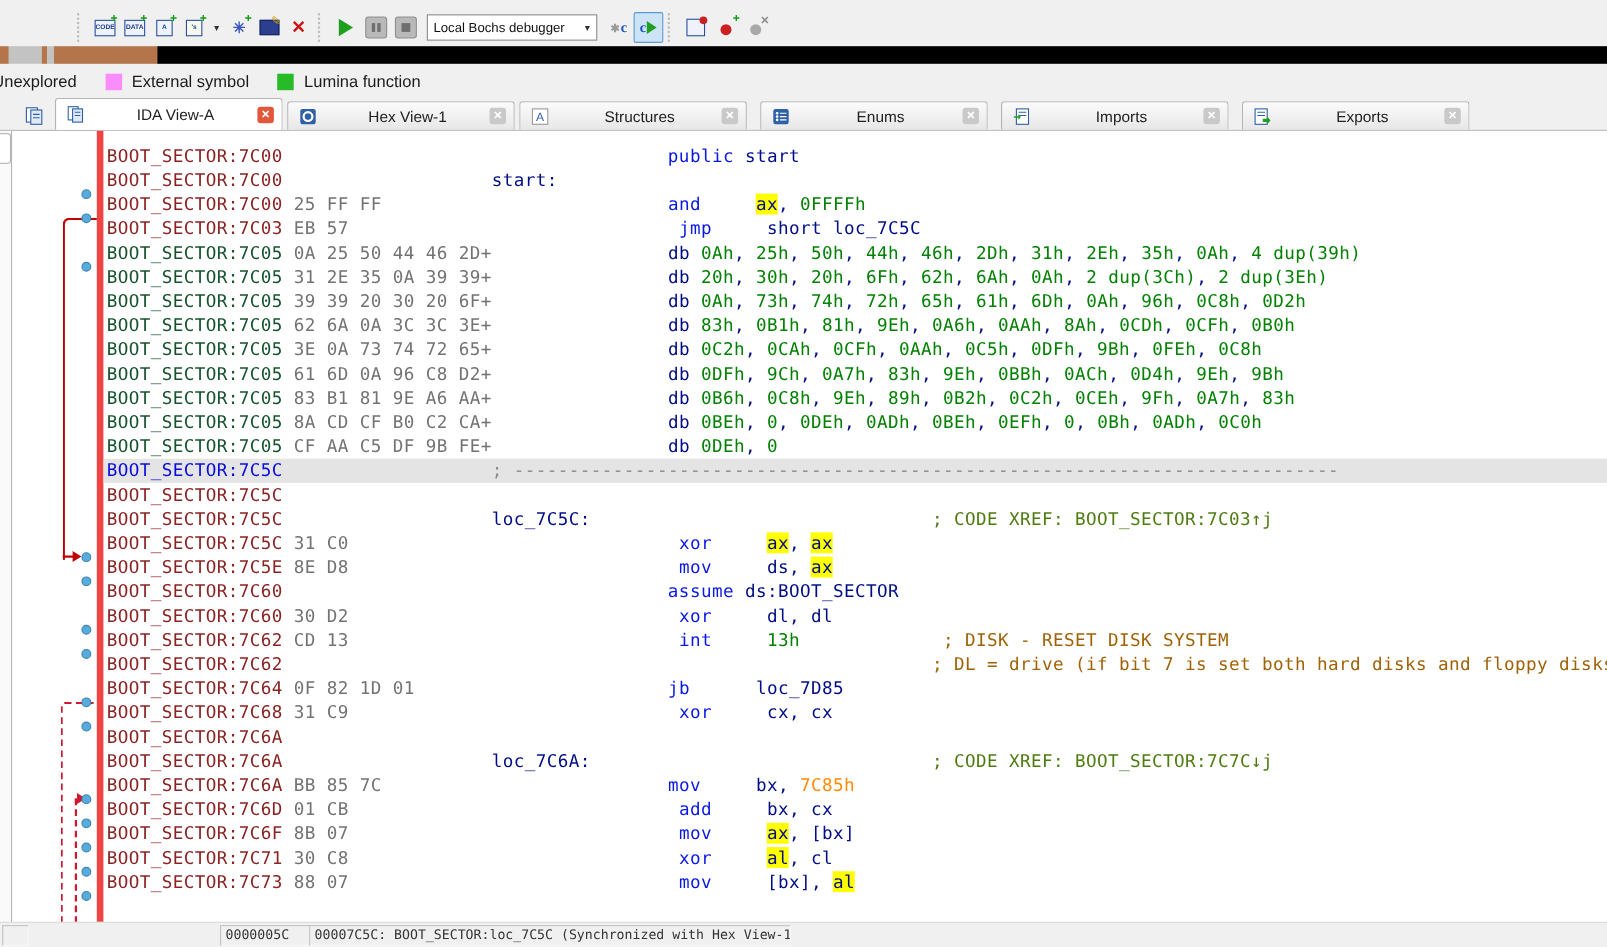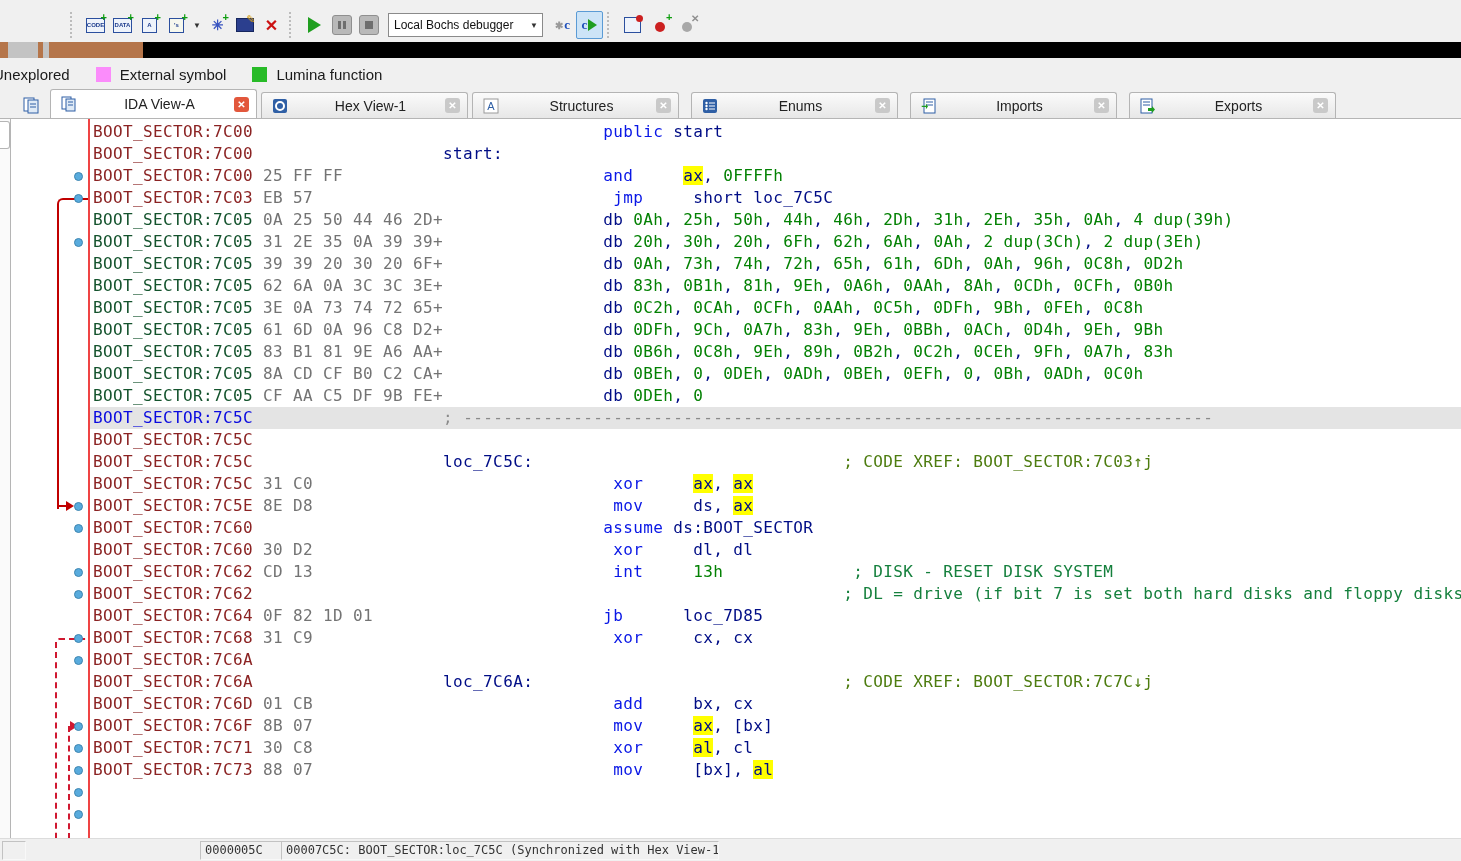--- a/index.html
+++ b/index.html
@@ -62,28 +62,28 @@
   .tab.active .tclose{background:#e2573c;}
   .tab.gap{margin-left:8px;}
   
   .main{position:absolute;left:0;top:118px;width:1461px;height:720px;background:#fff;
         border-top:1px solid #b5b5b5;}
   .leftstrip{position:absolute;left:0;top:0;bottom:0;width:10px;background:#fafafa;border-right:1px solid #b5b5b5;}
   .leftnotch{position:absolute;left:0;top:2px;width:9px;height:26px;background:#fff;
         border:1px solid #b5b5b5;border-left:none;border-radius:0 3px 3px 0;}
   .marginlayer{position:absolute;left:0;top:0;bottom:0;width:89px;}
   .listing{position:absolute;left:88px;top:0;right:0;bottom:0;background:#fff;
-        border-left:2px solid #ef4444;overflow:hidden;padding-top:2px;}
+        border-left:6px solid #ef4444;overflow:hidden;padding-top:12px;}
   .lrow{white-space:pre;height:22px;line-height:22px;padding-left:3px;
         font-family:"DejaVu Sans Mono",monospace;font-size:16px;letter-spacing:0.37px;}
   .lrow.sel{background:#e4e4e4;}
   .sg-ar{color:#8b2323;} .sg-ag{color:#14532d;} .sg-ab{color:#0a0adf;}
   .sg-b{color:#737373;}  .sg-m{color:#0a18e6;}  .sg-r{color:#000d86;}
   .sg-n{color:#038103;}  .sg-x{color:#4d7c0f;}  .sg-o{color:#ff8c00;}
-  .sg-c{color:#15803d;margin-top:28px;}  .sg-s{color:#8a8a8a;}  .sg-t{color:#000;}
+  .sg-c{color:#a16207;margin-top:28px;}  .sg-s{color:#8a8a8a;}  .sg-t{color:#000;}
   .sg-h{background:#ffff00;color:#000d86;}
   .bdot{position:absolute;width:9px;height:9px;border-radius:50%;left:74px;
         background:#58abdd;border:1px solid #3d85b0;box-sizing:border-box;}
   .arr-solid-main{position:absolute;left:57px;top:79px;width:30px;height:309px;
         border-left:2px solid #c00000;border-top:2px solid #c00000;border-top-left-radius:6px;}
   .arr-solid-bot{position:absolute;left:57px;top:386px;width:10px;border-top:2px solid #c00000;}
   .arr-head{position:absolute;width:0;height:0;border-left:8px solid #c00000;
         border-top:5px solid transparent;border-bottom:5px solid transparent;}
   .arr-head.dash{border-left-color:#d01830;}
   .arr-dash-outer{position:absolute;left:55px;top:519px;width:31px;height:199px;
@@ -336,20 +336,21 @@
         <div class="lrow"><span class="sg-ar">BOOT_SECTOR:7C5C</span><span class="sg-t"> </span><span class="sg-b">31 C0</span><span class="sg-t">                              </span><span class="sg-m">xor</span><span class="sg-t">     </span><span class="sg-h">ax</span><span class="sg-r">, </span><span class="sg-h">ax</span></div>
         <div class="lrow"><span class="sg-ar">BOOT_SECTOR:7C5E</span><span class="sg-t"> </span><span class="sg-b">8E D8</span><span class="sg-t">                              </span><span class="sg-m">mov</span><span class="sg-t">     </span><span class="sg-r">ds, </span><span class="sg-h">ax</span></div>
         <div class="lrow"><span class="sg-ar">BOOT_SECTOR:7C60</span><span class="sg-t">                                   </span><span class="sg-m">assume</span><span class="sg-t"> </span><span class="sg-r">ds:BOOT_SECTOR</span></div>
         <div class="lrow"><span class="sg-ar">BOOT_SECTOR:7C60</span><span class="sg-t"> </span><span class="sg-b">30 D2</span><span class="sg-t">                              </span><span class="sg-m">xor</span><span class="sg-t">     </span><span class="sg-r">dl, dl</span></div>
         <div class="lrow"><span class="sg-ar">BOOT_SECTOR:7C62</span><span class="sg-t"> </span><span class="sg-b">CD 13</span><span class="sg-t">                              </span><span class="sg-m">int</span><span class="sg-t">     </span><span class="sg-n">13h</span><span class="sg-t">             </span><span class="sg-c">; DISK - RESET DISK SYSTEM</span></div>
         <div class="lrow"><span class="sg-ar">BOOT_SECTOR:7C62</span><span class="sg-t">                                                           </span><span class="sg-c">; DL = drive (if bit 7 is set both hard disks and floppy disks</span></div>
         <div class="lrow"><span class="sg-ar">BOOT_SECTOR:7C64</span><span class="sg-t"> </span><span class="sg-b">0F 82 1D 01</span><span class="sg-t">                       </span><span class="sg-m">jb</span><span class="sg-t">      </span><span class="sg-r">loc_7D85</span></div>
         <div class="lrow"><span class="sg-ar">BOOT_SECTOR:7C68</span><span class="sg-t"> </span><span class="sg-b">31 C9</span><span class="sg-t">                              </span><span class="sg-m">xor</span><span class="sg-t">     </span><span class="sg-r">cx, cx</span></div>
         <div class="lrow"><span class="sg-ar">BOOT_SECTOR:7C6A</span></div>
         <div class="lrow"><span class="sg-ar">BOOT_SECTOR:7C6A</span><span class="sg-t">                   </span><span class="sg-r">loc_7C6A:</span><span class="sg-t">                               </span><span class="sg-x">; CODE XREF: BOOT_SECTOR:7C7C↓j</span></div>
+        <div class="lrow"><span class="sg-ar">BOOT_SECTOR:7C6A</span><span class="sg-t"> </span><span class="sg-b">BB 85 7C</span><span class="sg-t">                          </span><span class="sg-m">mov</span><span class="sg-t">     </span><span class="sg-r">bx, </span><span class="sg-o">7C85h</span></div>
         <div class="lrow"><span class="sg-ar">BOOT_SECTOR:7C6D</span><span class="sg-t"> </span><span class="sg-b">01 CB</span><span class="sg-t">                              </span><span class="sg-m">add</span><span class="sg-t">     </span><span class="sg-r">bx, cx</span></div>
         <div class="lrow"><span class="sg-ar">BOOT_SECTOR:7C6F</span><span class="sg-t"> </span><span class="sg-b">8B 07</span><span class="sg-t">                              </span><span class="sg-m">mov</span><span class="sg-t">     </span><span class="sg-h">ax</span><span class="sg-r">, [bx]</span></div>
         <div class="lrow"><span class="sg-ar">BOOT_SECTOR:7C71</span><span class="sg-t"> </span><span class="sg-b">30 C8</span><span class="sg-t">                              </span><span class="sg-m">xor</span><span class="sg-t">     </span><span class="sg-h">al</span><span class="sg-r">, cl</span></div>
         <div class="lrow"><span class="sg-ar">BOOT_SECTOR:7C73</span><span class="sg-t"> </span><span class="sg-b">88 07</span><span class="sg-t">                              </span><span class="sg-m">mov</span><span class="sg-t">     </span><span class="sg-r">[bx], </span><span class="sg-h">al</span></div>
       </div>
   </div>
   <div class="leftstrip"></div>
   <div class="leftnotch"></div>
 </div>
 

